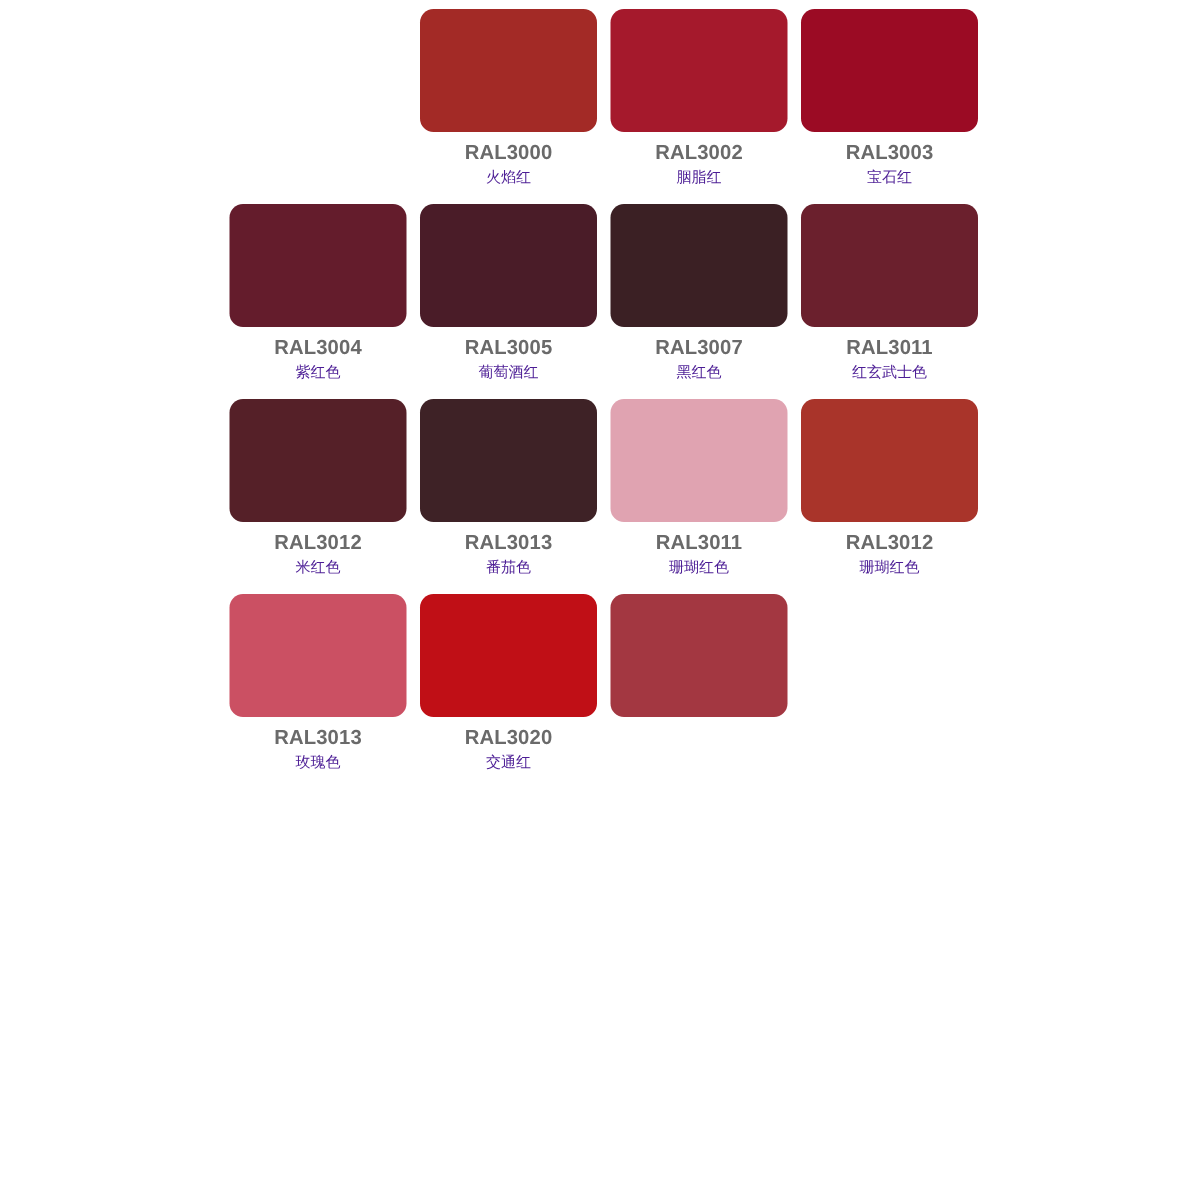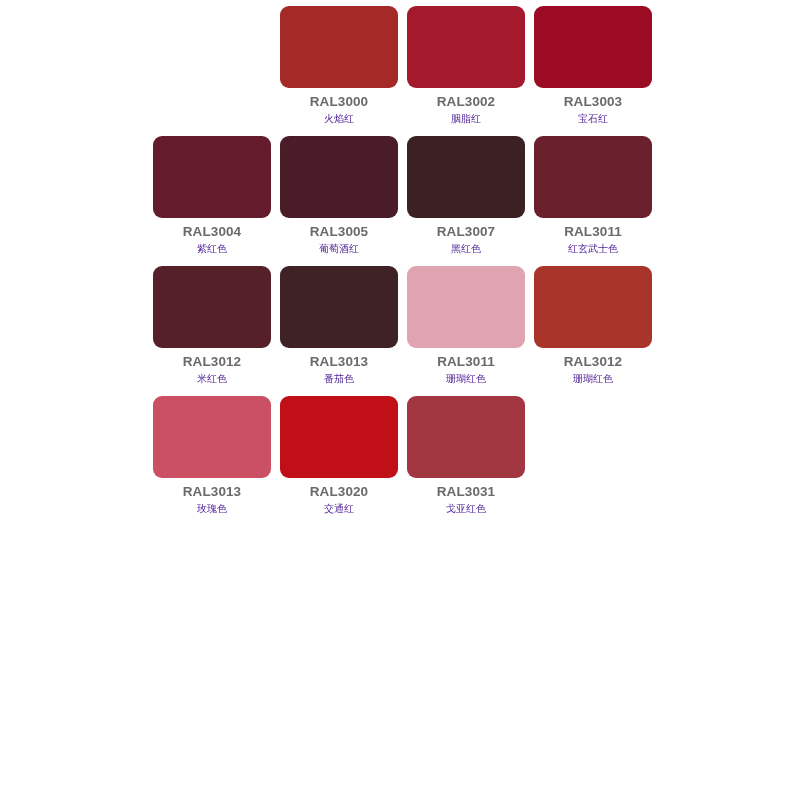--- a/index.html
+++ b/index.html
@@ -179,24 +179,20 @@
       </div>
       <div class="swatch-cell">
         <div class="swatch-chip" style="background-color: rgb(192, 15, 22);"></div>
         <div class="swatch-labels">
           <span class="swatch-code">RAL3020</span>
           <span class="swatch-name">交通红</span>
         </div>
       </div>
       <div class="swatch-cell">
         <div class="swatch-chip" style="background-color: rgb(163, 55, 65);"></div>
-        <div class="swatch-labels">
-          <span class="swatch-code">RAL3031</span>
-          <span class="swatch-name">戈亚红色</span>
-        </div>
       </div>
       <div class="swatch-cell is-empty">
         <div class="swatch-chip"></div>
         <div class="swatch-labels">
           <span class="swatch-code"></span>
           <span class="swatch-name"></span>
         </div>
       </div>
       <div class="swatch-cell is-empty">
         <div class="swatch-chip"></div>

